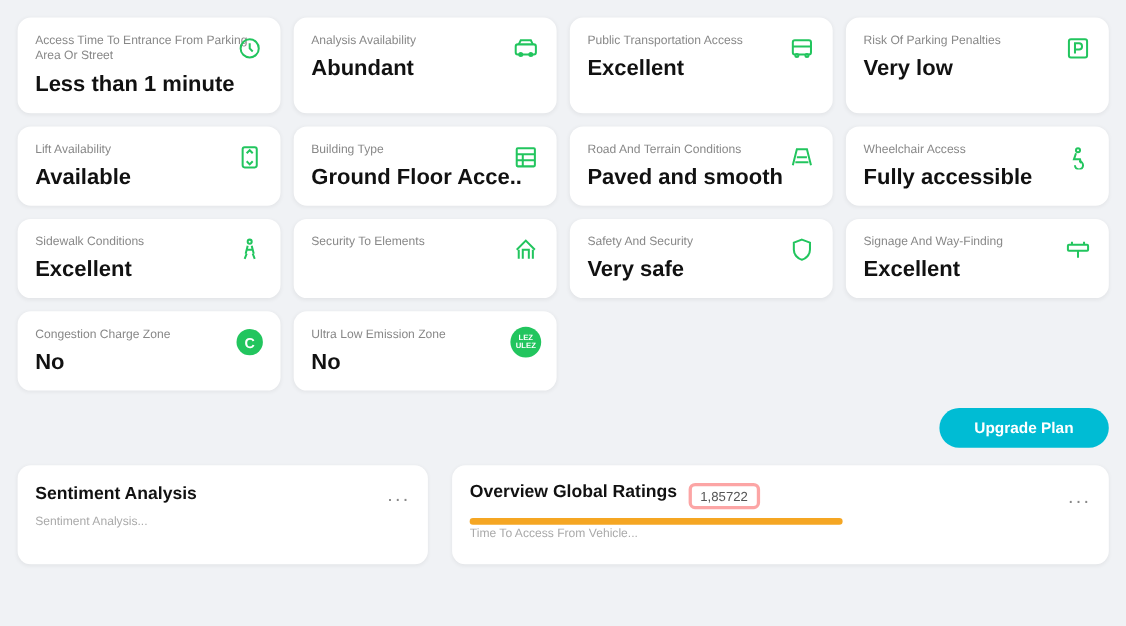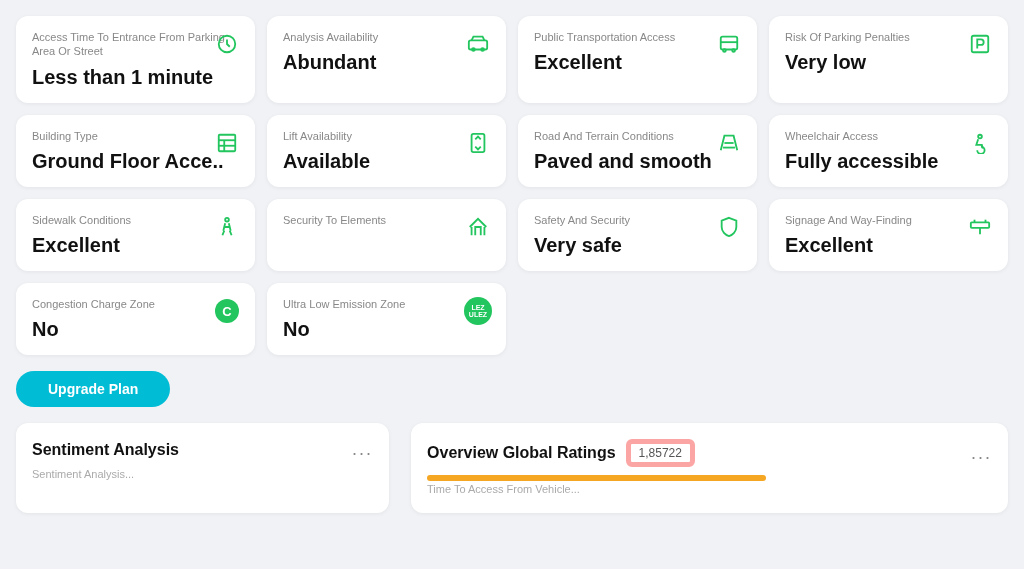--- a/index.html
+++ b/index.html
@@ -46,21 +46,21 @@
       width: 28px;
       height: 28px;
       display: flex;
       align-items: center;
       justify-content: center;
       color: #22c55e;
       font-size: 16px;
     }
     .upgrade-section {
       display: flex;
-      justify-content: flex-start;
+      justify-content: flex-end;
       align-items: center;
       padding: 12px 0 16px;
     }
     .upgrade-btn {
       background: #00bcd4;
       color: white;
       border: none;
       border-radius: 24px;
       padding: 10px 32px;
       font-size: 14px;
@@ -96,29 +96,28 @@
       letter-spacing: 2px;
       cursor: pointer;
     }
     .panel-subtitle {
       font-size: 11px;
       color: #aaa;
       margin-top: 2px;
     }
     .rating-badge {
       background: #fff;
-      border: 5px solid #fca5a5;
+      border: 3px solid #fca5a5;
       border-radius: 6px;
       padding: 2px 8px;
       font-size: 12px;
       color: #555;
     }
     .panel-right-header {
       display: flex;
-      align-items: center;
       gap: 10px;
     }
     
     .icon-svg {
       width: 22px;
       height: 22px;
       fill: none;
       stroke: #22c55e;
       stroke-width: 2;
     }
@@ -172,39 +171,39 @@
       </div>
       <div class="card-label">Risk Of Parking Penalties</div>
       <div class="card-value">Very low</div>
     </div>
   </div>
 
   <div class="cards-grid">
     <div class="card">
       <div class="card-icon">
         <svg class="icon-svg" viewBox="0 0 24 24">
+            <rect x="5" y="2" width="14" height="20" rx="2"></rect>
+            <polyline points="9,8 12,5 15,8"></polyline>
+            <polyline points="9,16 12,19 15,16"></polyline>
+          </svg>
+      </div>
+      <div class="card-label">Lift Availability</div>
+      <div class="card-value">Available</div>
+    </div>
+    <div class="card">
+      <div class="card-icon">
+        <svg class="icon-svg" viewBox="0 0 24 24">
             <rect x="3" y="3" width="18" height="18" rx="1"></rect>
             <line x1="3" y1="9" x2="21" y2="9"></line>
             <line x1="3" y1="15" x2="21" y2="15"></line>
             <line x1="9" y1="9" x2="9" y2="21"></line>
           </svg>
       </div>
       <div class="card-label">Building Type</div>
       <div class="card-value">Ground Floor Acce..</div>
-    </div>
-    <div class="card">
-      <div class="card-icon">
-        <svg class="icon-svg" viewBox="0 0 24 24">
-            <rect x="5" y="2" width="14" height="20" rx="2"></rect>
-            <polyline points="9,8 12,5 15,8"></polyline>
-            <polyline points="9,16 12,19 15,16"></polyline>
-          </svg>
-      </div>
-      <div class="card-label">Lift Availability</div>
-      <div class="card-value">Available</div>
     </div>
     <div class="card">
       <div class="card-icon">
         <svg class="icon-svg" viewBox="0 0 24 24">
             <path d="M3 20l4-16h10l4 16"></path>
             <line x1="7" y1="12" x2="17" y2="12"></line>
             <line x1="5.5" y1="17" x2="18.5" y2="17"></line>
           </svg>
       </div>
       <div class="card-label">Road And Terrain Conditions</div>

